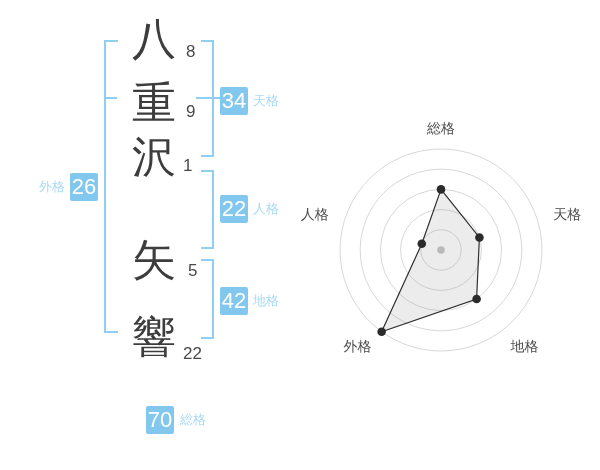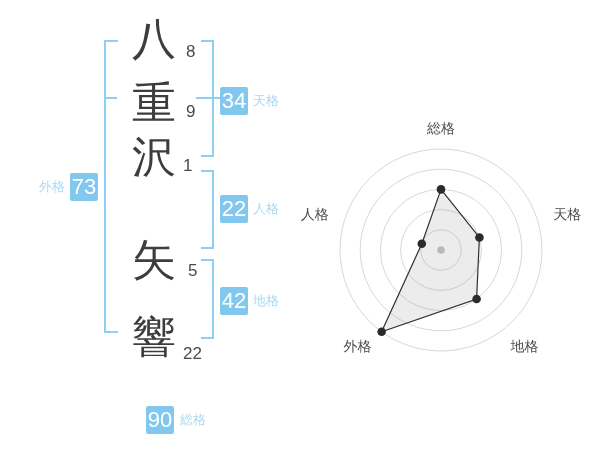--- a/index.html
+++ b/index.html
@@ -66,23 +66,23 @@
   <div class="badge" style="left:220px;top:87px">34</div>
   <div class="kaku-label" style="left:253px;top:87px">天格</div>
 
   <div class="badge" style="left:220px;top:195px">22</div>
   <div class="kaku-label" style="left:253px;top:195px">人格</div>
 
   <div class="badge" style="left:220px;top:287px">42</div>
   <div class="kaku-label" style="left:253px;top:287px">地格</div>
 
   <div class="kaku-label right-align" style="left:31px;top:173px;width:34px">外格</div>
-  <div class="badge" style="left:70px;top:173px">73</div>
+  <div class="badge" style="left:70px;top:173px">26</div>
 
-  <div class="badge" style="left:146px;top:406px">90</div>
+  <div class="badge" style="left:146px;top:406px">70</div>
   <div class="kaku-label" style="left:180px;top:406px">総格</div>
 
   <svg id="radar-svg" width="310" height="300" viewBox="0 0 310 300">
       <circle cx="151" cy="155" r="20.2" fill="none" stroke="#d8d8d8" stroke-width="1"></circle>
       <circle cx="151" cy="155" r="40.4" fill="none" stroke="#d8d8d8" stroke-width="1"></circle>
       <circle cx="151" cy="155" r="60.6" fill="none" stroke="#d8d8d8" stroke-width="1"></circle>
       <circle cx="151" cy="155" r="80.8" fill="none" stroke="#d8d8d8" stroke-width="1"></circle>
       <circle cx="151" cy="155" r="101" fill="none" stroke="#d8d8d8" stroke-width="1"></circle>
       <circle cx="151" cy="155" r="3.8" fill="#c3c3c3"></circle>
       <polygon points="151.0,94.4 189.4,142.5 186.6,204.0 91.6,236.7 131.8,148.8" fill="rgba(150,150,150,0.18)" stroke="#2f2f2f" stroke-width="1.2"></polygon>

